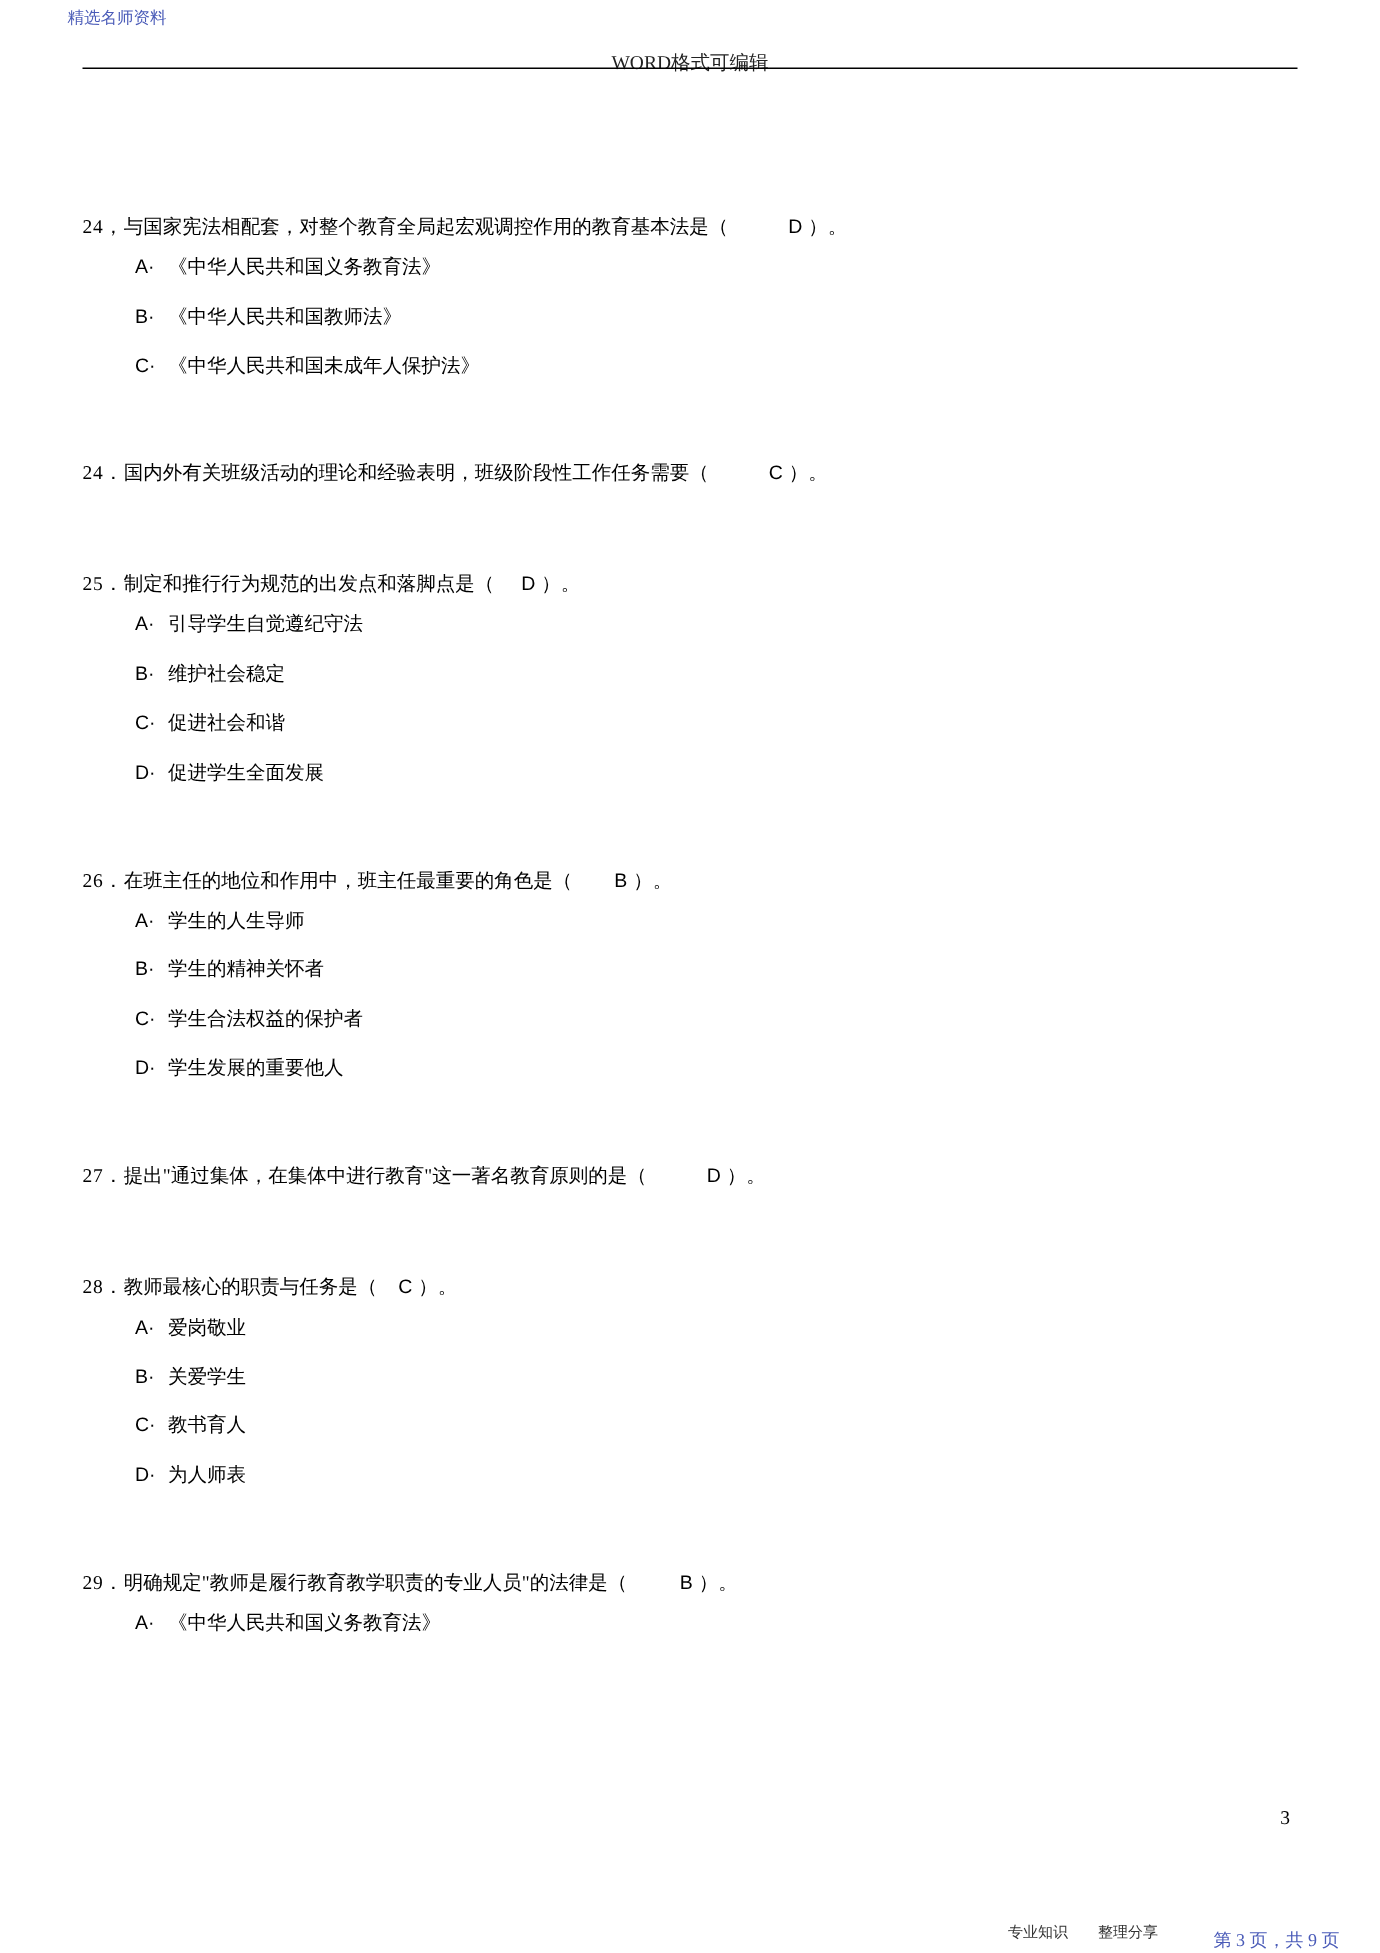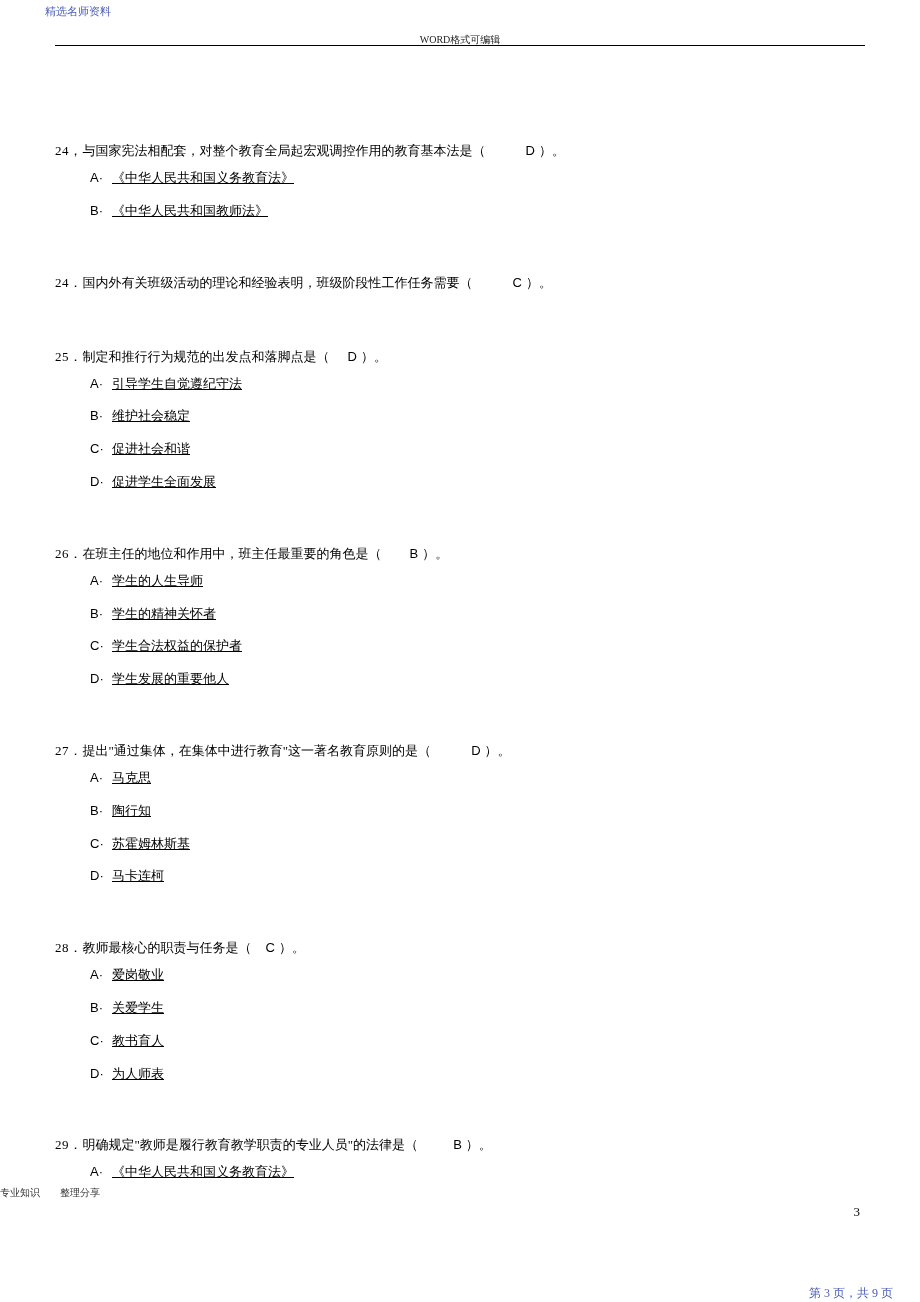--- a/index.html
+++ b/index.html
@@ -18,21 +18,21 @@
       left: 45px;
       color: #4a5bb8;
       font-size: 11px;
     }
     .doc-header {
       position: absolute;
       top: 33px;
       left: 0;
       width: 920px;
       text-align: center;
-      font-size: 10px;
+      font-size: 13px;
       color: #222;
     }
     .header-rule {
       position: absolute;
       top: 45px;
       left: 55px;
       width: 810px;
       border-top: 1px solid #000;
     }
     .content {
@@ -57,44 +57,43 @@
     .answer-letter {
       display: inline-block;
       margin-left: 40px;
       font-family: Arial, sans-serif;
     }
     .post-paren {
       margin-left: 4px;
     }
     .options {
       padding-left: 35px;
-      text-decoration: underline;
     }
     .option {
       font-size: 13px;
       line-height: 1.6;
       margin-bottom: 12px;
     }
     .option .opt-label {
       display: inline-block;
       width: 22px;
       font-family: Arial, sans-serif;
     }
     .page-num {
       position: absolute;
       top: 1204px;
       right: 60px;
       font-size: 13px;
     }
     .footer-1 {
       position: absolute;
-      top: 1186px;
+      top: 1281px;
       left: 0;
       width: 772px;
-      text-align: left;
+      text-align: right;
       font-size: 10px;
       color: #333;
     }
     .footer-2 {
       position: absolute;
       top: 1285px;
       left: 0;
       width: 920px;
       text-align: center;
       font-size: 11px;
@@ -118,20 +117,21 @@
 
 <div class="content">
 
   <div class="question">
     <div class="q-stem">
       <span class="q-num">24，</span><span>与国家宪法相配套，对整个教育全局起宏观调控作用的教育基本法是（</span><span class="answer-letter">D</span><span class="post-paren">）。</span>
     </div>
     <div class="options">
       <div class="option"><span class="opt-label">A·</span><span>《中华人民共和国义务教育法》</span></div>
       <div class="option"><span class="opt-label">B·</span><span>《中华人民共和国教师法》</span></div>
+      <div class="option"><span class="opt-label">C·</span><span>《中华人民共和国未成年人保护法》</span></div>
     </div>
   </div>
 
   <div class="question">
     <div class="q-stem">
       <span class="q-num">24．</span><span>国内外有关班级活动的理论和经验表明，班级阶段性工作任务需要（</span><span class="answer-letter">C</span><span class="post-paren">）。</span>
     </div>
   </div>
 
   <div class="question">
@@ -155,26 +155,20 @@
       <div class="option"><span class="opt-label">B·</span><span>学生的精神关怀者</span></div>
       <div class="option"><span class="opt-label">C·</span><span>学生合法权益的保护者</span></div>
       <div class="option"><span class="opt-label">D·</span><span>学生发展的重要他人</span></div>
     </div>
   </div>
 
   <div class="question">
     <div class="q-stem">
       <span class="q-num">27．</span><span>提出"通过集体，在集体中进行教育"这一著名教育原则的是（</span><span class="answer-letter">D</span><span class="post-paren">）。</span>
     </div>
-    <div class="options">
-      <div class="option"><span class="opt-label">A·</span><span>马克思</span></div>
-      <div class="option"><span class="opt-label">B·</span><span>陶行知</span></div>
-      <div class="option"><span class="opt-label">C·</span><span>苏霍姆林斯基</span></div>
-      <div class="option"><span class="opt-label">D·</span><span>马卡连柯</span></div>
-    </div>
   </div>
 
   <div class="question">
     <div class="q-stem">
       <span class="q-num">28．</span><span>教师最核心的职责与任务是（</span><span class="answer-letter" style="margin-left:14px">C</span><span class="post-paren">）。</span>
     </div>
     <div class="options">
       <div class="option"><span class="opt-label">A·</span><span>爱岗敬业</span></div>
       <div class="option"><span class="opt-label">B·</span><span>关爱学生</span></div>
       <div class="option"><span class="opt-label">C·</span><span>教书育人</span></div>

